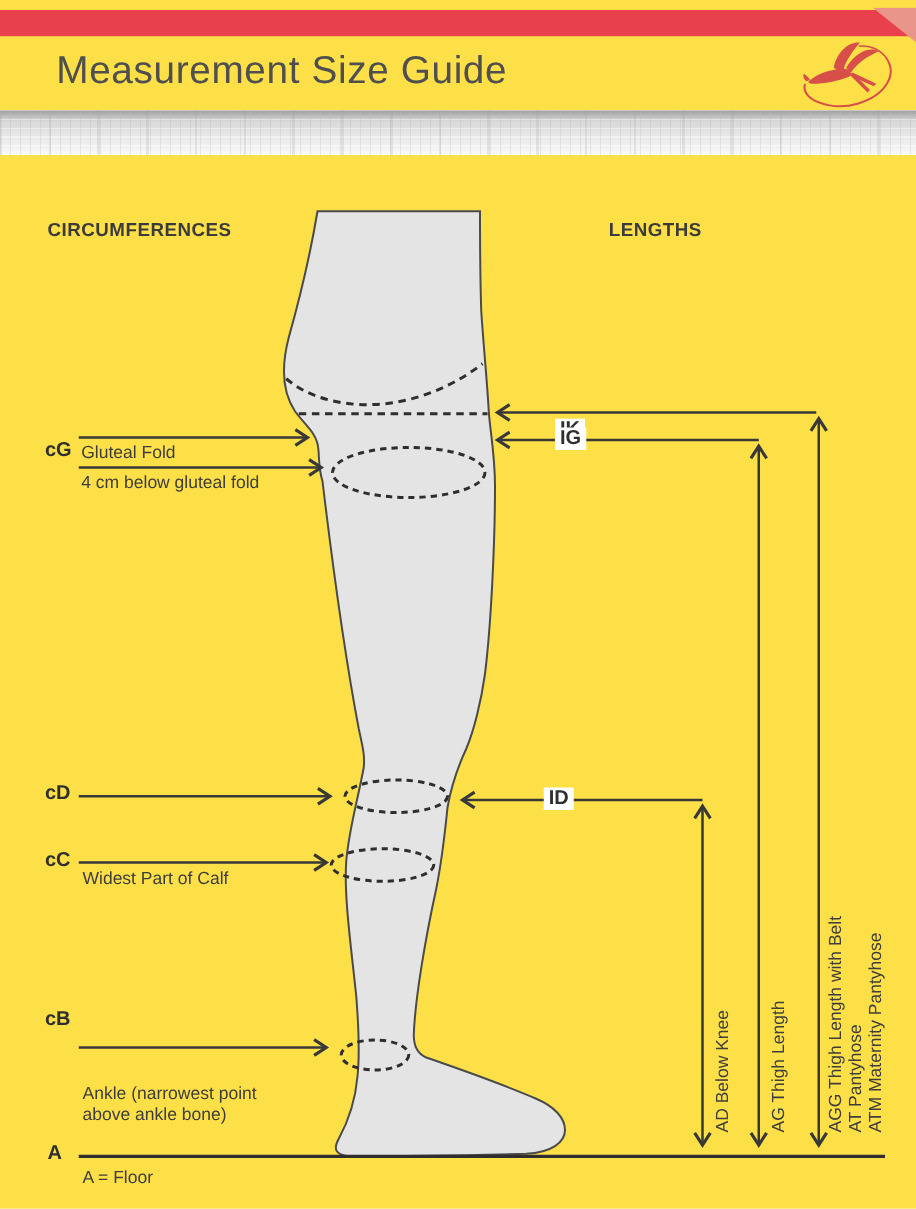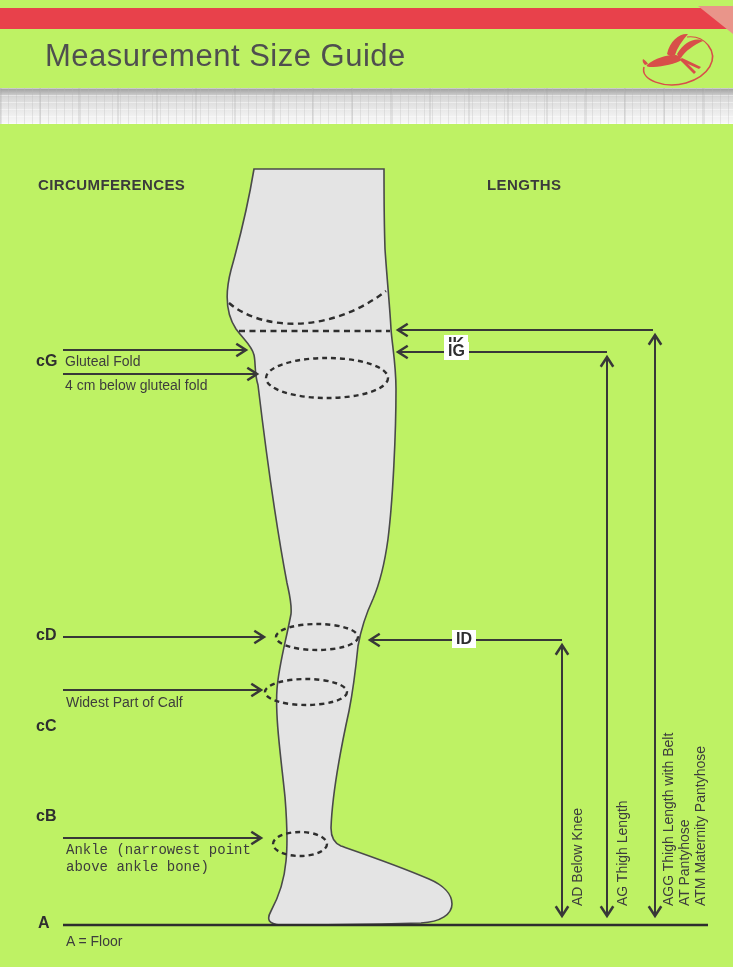--- a/index.html
+++ b/index.html
@@ -1,17 +1,17 @@
 <!DOCTYPE html>
 <html><head>
 <meta charset="utf-8">
 <style>
   html,body{margin:0;padding:0;}
   body{font-family:"Liberation Sans",sans-serif;background:#ffffff;}
-  #page{position:relative;width:733px;height:967px;background:#bef264;overflow:hidden;}
+  #page{position:relative;width:733px;height:967px;background:#fde047;overflow:hidden;}
 
   
   .red-bar{position:absolute;left:0;top:8px;width:733px;height:21px;background:#e8414b;}
   .fold{position:absolute;right:0;top:6px;width:35px;height:28px;background:#e9958a;
         clip-path:polygon(0 0,100% 0,100% 100%);}
   .title{position:absolute;left:45px;top:38px;font-size:31px;font-weight:400;color:#4f4f4f;
          letter-spacing:.5px;white-space:nowrap;}
   .logo{position:absolute;right:14px;top:28px;width:82px;height:64px;}
   .band{position:absolute;left:0;top:88px;width:733px;height:36px;background-color:#e9e9e9;
         background-image:
@@ -118,33 +118,33 @@
 
   <div class="sec" style="left:38px;top:176px;">CIRCUMFERENCES</div>
   <div class="sec" style="left:487px;top:176px;">LENGTHS</div>
 
   <div class="code" style="left:36px;top:352px;">cG</div>
   <div class="lbl" style="left:65px;top:353px;">Gluteal Fold</div>
   <div class="lbl" style="left:65px;top:377px;">4 cm below gluteal fold</div>
 
   <div class="code" style="left:36px;top:626px;">cD</div>
 
-  <div class="code" style="left:36px;top:680px;margin-top:37px;">cC</div>
+  <div class="code" style="left:36px;top:680px;">cC</div>
   <div class="lbl" style="left:66px;top:694px;">Widest Part of Calf</div>
 
   <div class="code" style="left:36px;top:807px;">cB</div>
-  <div class="lbl ml" style="left:66px;top:842px;font-family:Liberation Mono, monospace;">Ankle (narrowest point
+  <div class="lbl ml" style="left:66px;top:866px;">Ankle (narrowest point
 above ankle bone)</div>
 
   <div class="code" style="left:38px;top:914px;">A</div>
   <div class="lbl" style="left:66px;top:933px;">A = Floor</div>
 
   <div class="code codebg" style="left:444px;top:335px;">IK</div>
   <div class="code codebg" style="left:444px;top:342px;">IG</div>
-  <div class="code codebg" style="left:452px;top:630px;text-align:center;">ID</div>
+  <div class="code codebg" style="left:435px;top:630px;text-align:center;">ID</div>
 
   <div class="vlabel" style="left:569px;top:906px;">AD Below Knee</div>
   <div class="vlabel" style="left:614px;top:906px;">AG Thigh Length</div>
   <div class="vlabel" style="left:660px;top:906px;">AGG Thigh Length with Belt
 AT Pantyhose
 ATM Maternity Pantyhose</div>
 
 </div>
 
 </body></html>

